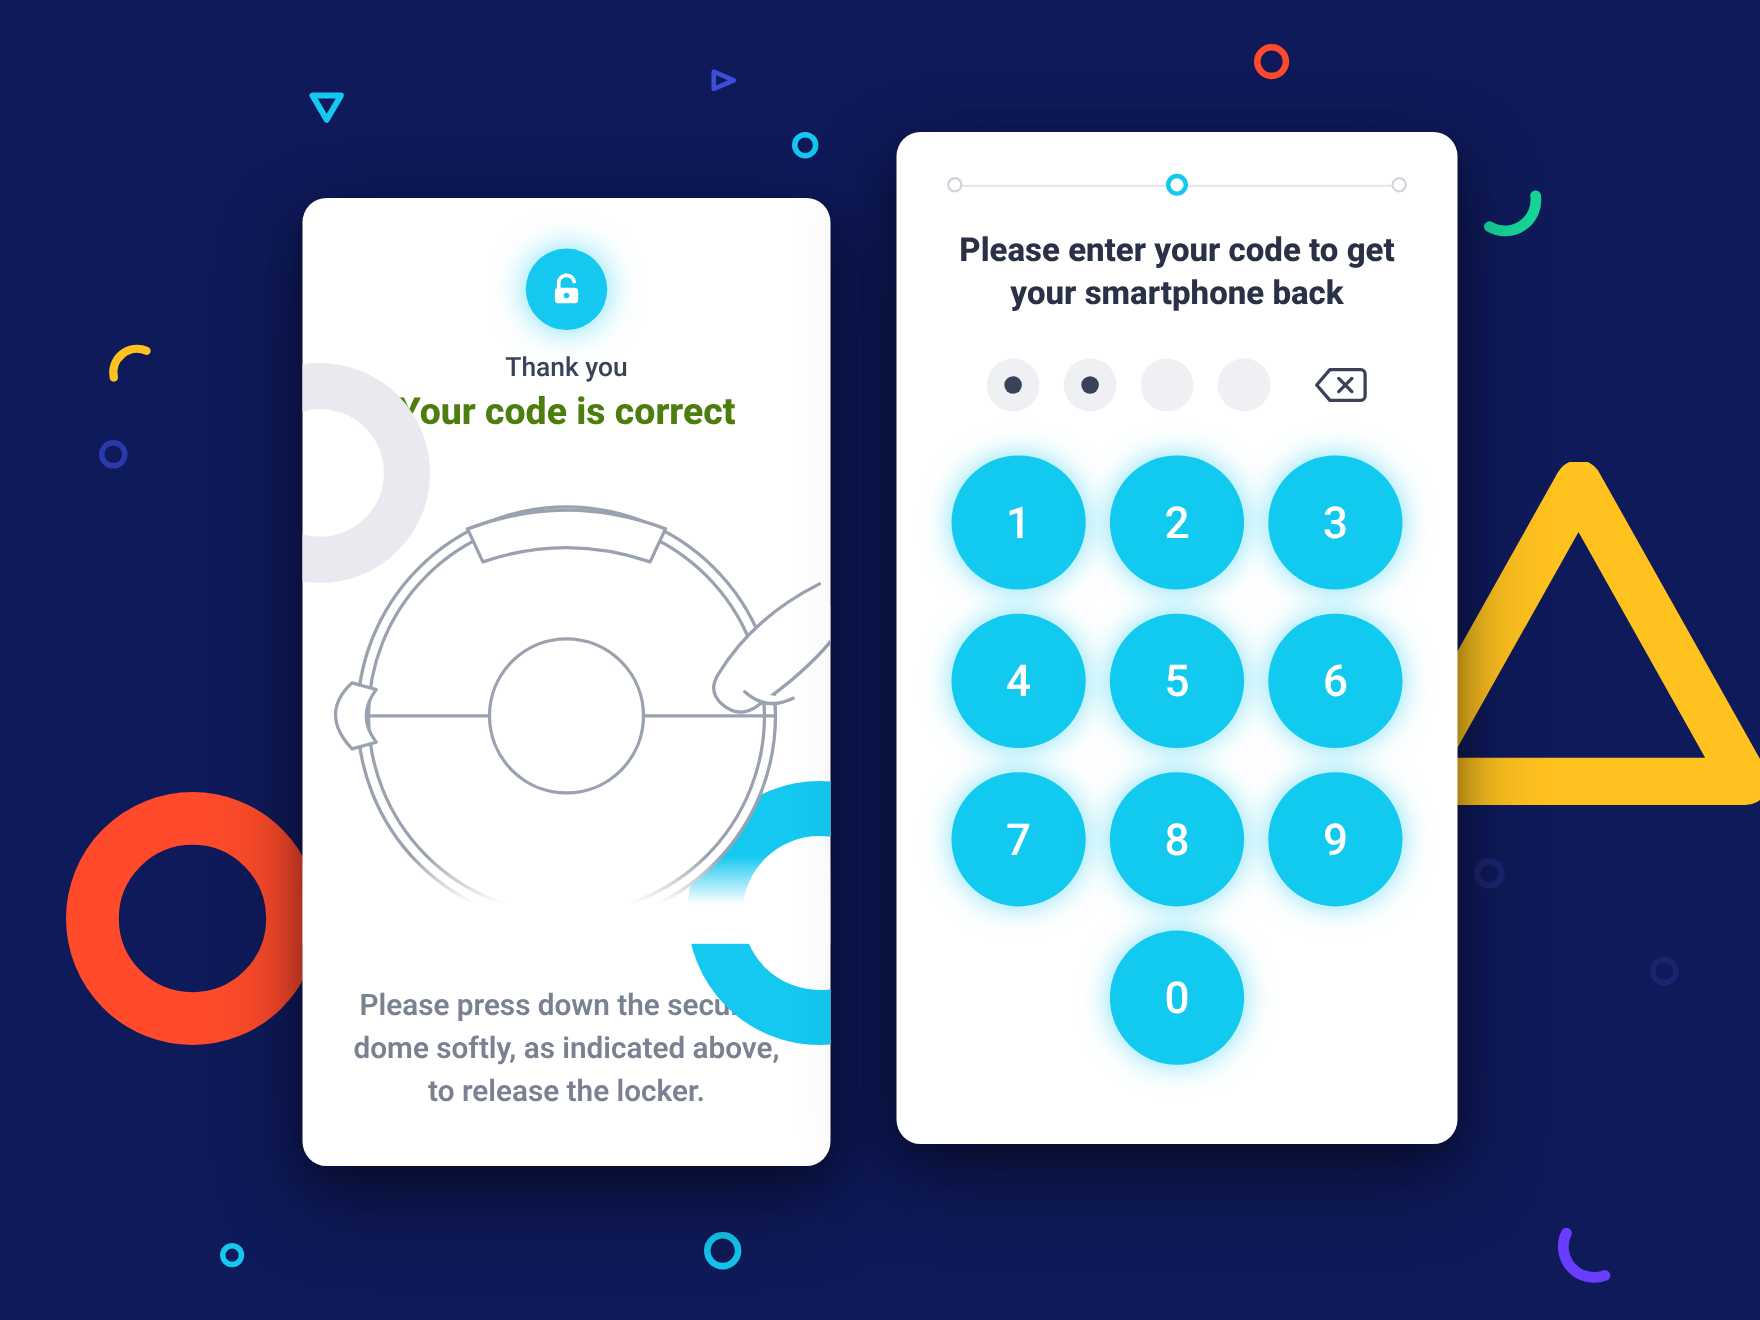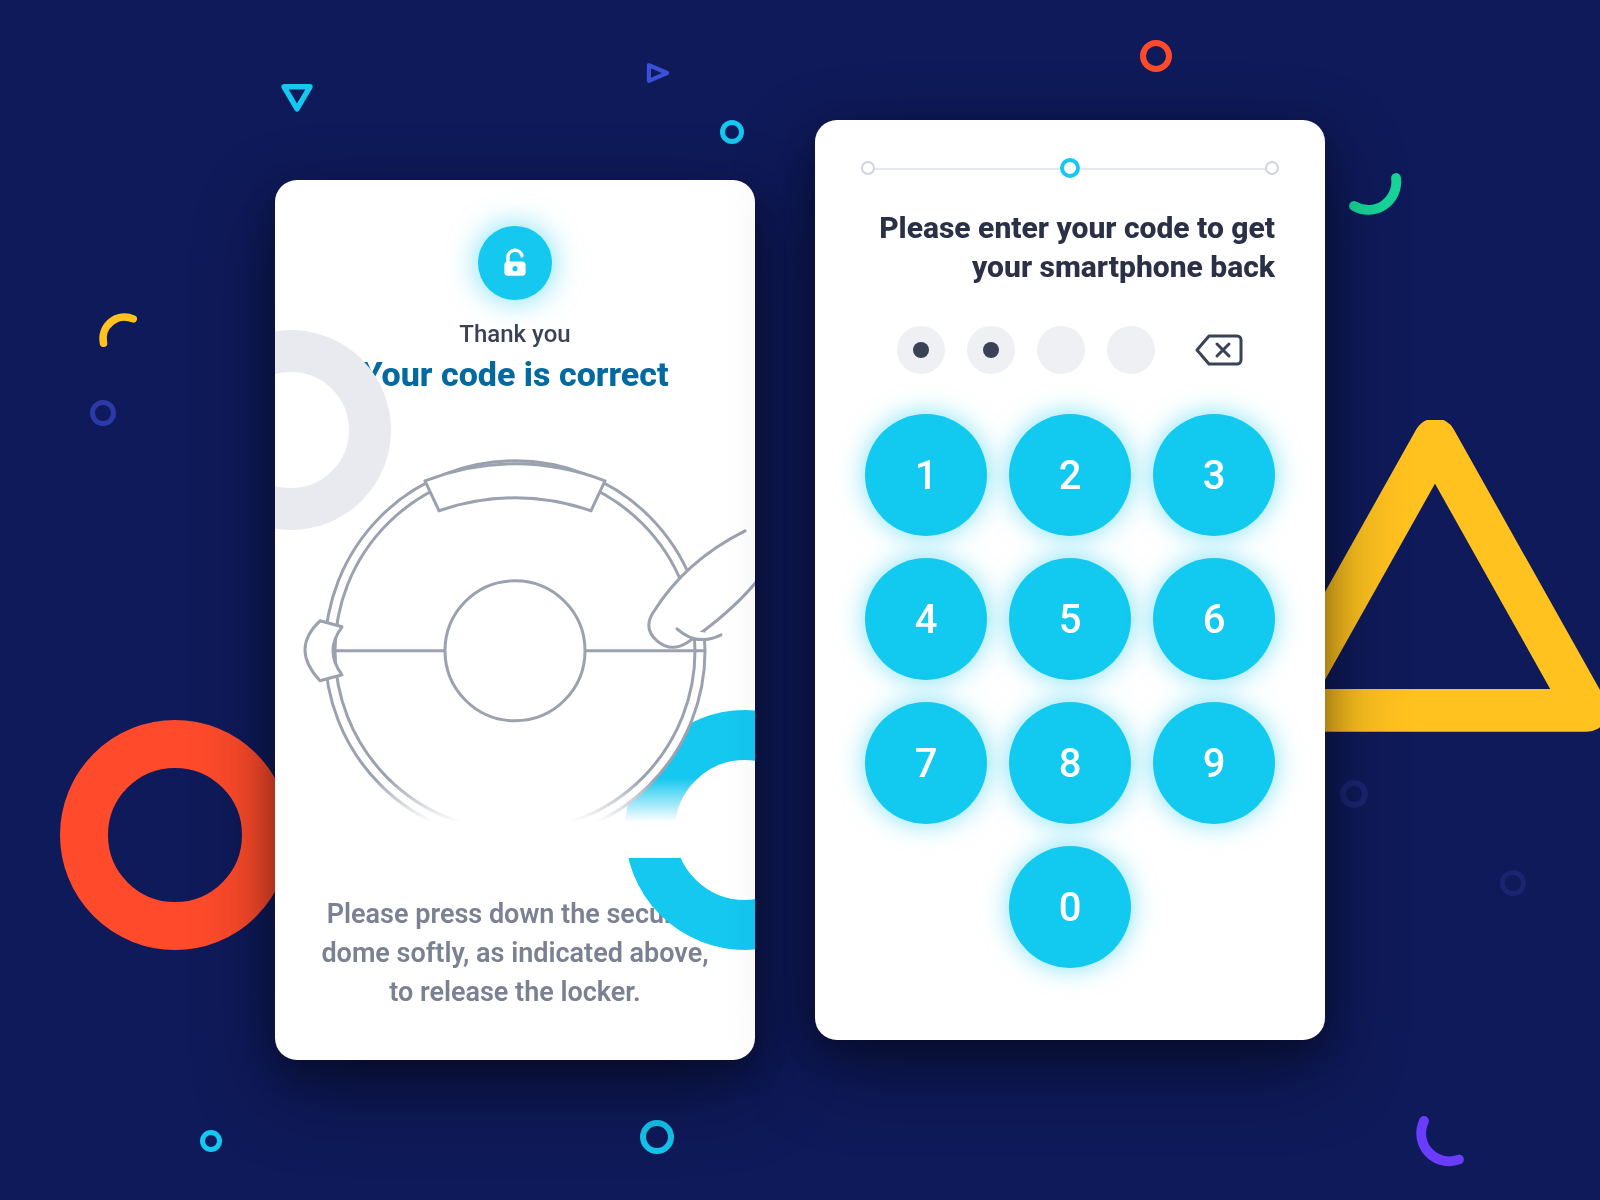--- a/index.html
+++ b/index.html
@@ -56,21 +56,21 @@
   .thankyou {
     margin-top: 20px;
     font-size: 24px;
     color: #3a4258;
     font-weight: 500;
   }
   .code-correct {
     margin-top: 6px;
     font-size: 34px;
     font-weight: 800;
-    color: #0369a1;
+    color: #4d7c0f;
   }
   .illus-area {
     flex: 1;
     width: 100%;
     position: relative;
     margin-top: 20px;
   }
   .instruction {
     padding: 36px 44px 48px 44px;
     text-align: center;
@@ -103,21 +103,21 @@
     background: #fff; z-index: 1;
   }
   .step-dot.active {
     width: 20px; height: 20px; border: 4px solid #14c8f0; background:#fff;
   }
   .keypad-title {
     margin-top: 30px;
     font-size: 30px;
     font-weight: 800;
     color: #2a3147;
-    text-align: right;
+    text-align: center;
     line-height: 1.3;
     padding: 0 50px;
   }
   .pin-row {
     display: flex;
     gap: 22px;
     margin-top: 40px;
     align-items: center;
   }
   .pin-slot {

